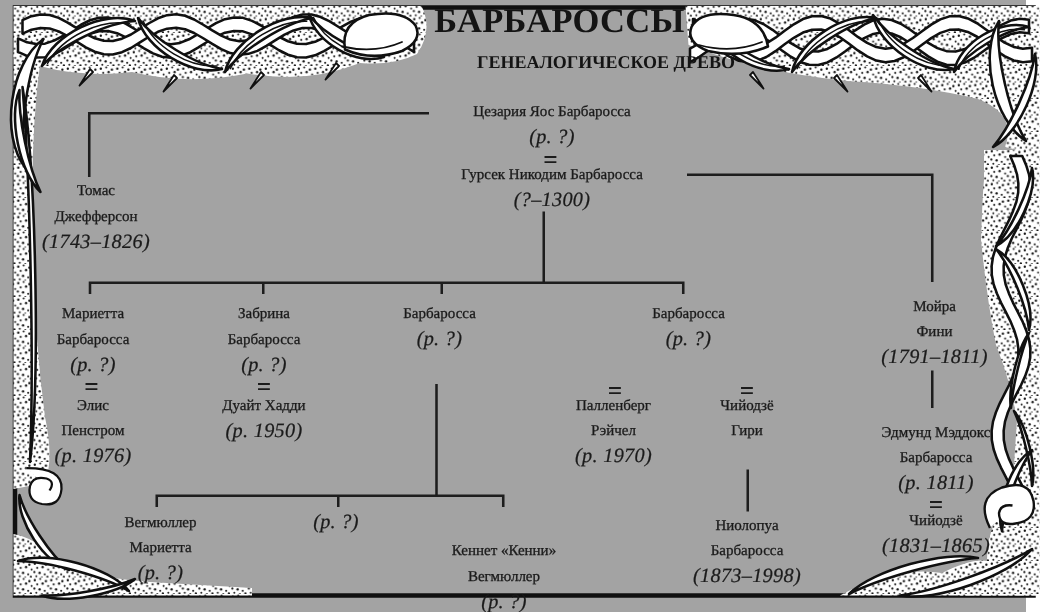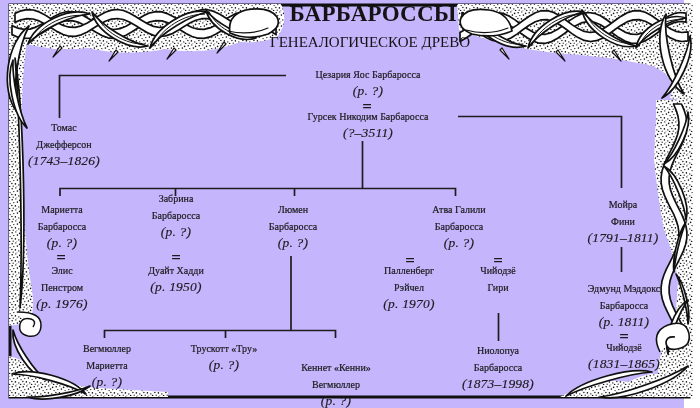--- a/index.html
+++ b/index.html
@@ -1,30 +1,30 @@
 <!DOCTYPE html>
 <html><head>
 <meta charset="utf-8">
 <style>
   html,body { margin:0; padding:0; }
   body { width:700px; height:408px; background:#ffffff; overflow:hidden;
          font-family:"Liberation Serif", serif; }
-  .stage { position:relative; width:684px; height:408px; background:#c4b5fd; }
+  .stage { position:relative; width:684px; height:408px; background:#a3a3a3; }
   .orn-svg { position:absolute; left:0; top:0; width:700px; height:408px; }
   .person { position:absolute; text-align:center; color:#1b1b1b; }
   .nm { font-size:10px; line-height:17px; white-space:nowrap; -webkit-text-stroke:0.2px #1b1b1b; }
   .dt { font-size:13.5px; line-height:16px; font-style:italic; white-space:nowrap;
         letter-spacing:0.2px; -webkit-text-stroke:0.15px #1b1b1b; }
   .eq { position:absolute; width:20px; text-align:center; font-weight:bold;
         font-size:17px; line-height:17px; color:#1b1b1b; }
   .title { position:absolute; left:253px; top:1px; width:240px; text-align:center;
         font-weight:bold; font-size:23px; letter-spacing:0.2px; color:#141414;
         white-space:nowrap; }
-  .subtitle { position:absolute; left:250px; top:34px; width:240px; text-align:center;
-        font-weight:normal; font-size:15px; letter-spacing:0px; color:#141414;
+  .subtitle { position:absolute; left:250px; top:34px; width:240px; text-align:right;
+        font-weight:bold; font-size:12px; letter-spacing:0px; color:#141414;
         white-space:nowrap; }
 </style>
 </head>
 <body>
 
 <div class="stage">
 
 <svg class="orn-svg" viewBox="0 0 700 408">
   <defs>
     <pattern id="stip" width="11" height="11" patternUnits="userSpaceOnUse">
@@ -118,55 +118,53 @@
 <div class="title">БАРБАРОССЫ</div>
 <div class="subtitle">ГЕНЕАЛОГИЧЕСКОЕ ДРЕВО</div>
 
 <div class="person" style="left:248px;top:66px;width:240px">
   <div class="nm">Цезария Яос Барбаросса</div>
   <div class="dt">(р. ?)</div>
 </div>
 <div class="eq" style="left:357px;top:98px">=</div>
 <div class="person" style="left:248px;top:108px;width:240px">
   <div class="nm">Гурсек Никодим Барбаросса</div>
-  <div class="dt">(?–3511)</div>
+  <div class="dt">(?–1300)</div>
 </div>
 <div class="person" style="left:-16px;top:119px;width:160px">
   <div class="nm">Томас</div>
   <div class="nm">Джефферсон</div>
   <div class="dt">(1743–1826)</div>
 </div>
 <div class="person" style="left:-18px;top:201px;width:160px">
   <div class="nm">Мариетта</div>
   <div class="nm">Барбаросса</div>
   <div class="dt">(р. ?)</div>
 </div>
 <div class="eq" style="left:51px;top:249px">=</div>
 <div class="person" style="left:-18px;top:262px;width:160px">
   <div class="nm">Элис</div>
   <div class="nm">Пенстром</div>
   <div class="dt">(р. 1976)</div>
 </div>
-<div class="person" style="left:96px;top:190px;width:160px">
+<div class="person" style="left:96px;top:201px;width:160px">
   <div class="nm">Забрина</div>
   <div class="nm">Барбаросса</div>
   <div class="dt">(р. ?)</div>
 </div>
 <div class="eq" style="left:166px;top:249px">=</div>
 <div class="person" style="left:96px;top:262px;width:160px">
   <div class="nm">Дуайт Хадди</div>
   <div class="dt">(р. 1950)</div>
 </div>
 <div class="person" style="left:213px;top:201px;width:160px">
-  <div class="nm">Люмен</div>
   <div class="nm">Барбаросса</div>
   <div class="dt">(р. ?)</div>
 </div>
 <div class="person" style="left:379px;top:201px;width:160px">
-  <div class="nm">Атва Галили</div>
   <div class="nm">Барбаросса</div>
   <div class="dt">(р. ?)</div>
 </div>
 <div class="eq" style="left:400px;top:252px">=</div>
 <div class="eq" style="left:488px;top:252px">=</div>
 <div class="person" style="left:329px;top:262px;width:160px">
   <div class="nm">Палленберг</div>
   <div class="nm">Рэйчел</div>
   <div class="dt">(р. 1970)</div>
 </div>
@@ -188,21 +186,20 @@
 <div class="person" style="left:544px;top:339px;width:160px">
   <div class="nm">Чийодзё</div>
   <div class="dt">(1831–1865)</div>
 </div>
 <div class="person" style="left:27px;top:340px;width:160px">
   <div class="nm">Вегмюллер</div>
   <div class="nm">Мариетта</div>
   <div class="dt">(р. ?)</div>
 </div>
 <div class="person" style="left:144px;top:340px;width:160px">
-  <div class="nm">Трускотт «Тру»</div>
   <div class="dt">(р. ?)</div>
 </div>
 <div class="person" style="left:256px;top:359px;width:160px">
   <div class="nm">Кеннет «Кенни»</div>
   <div class="nm">Вегмюллер</div>
   <div class="dt">(р. ?)</div>
 </div>
 <div class="person" style="left:418px;top:342px;width:160px">
   <div class="nm">Ниолопуа</div>
   <div class="nm">Барбаросса</div>

